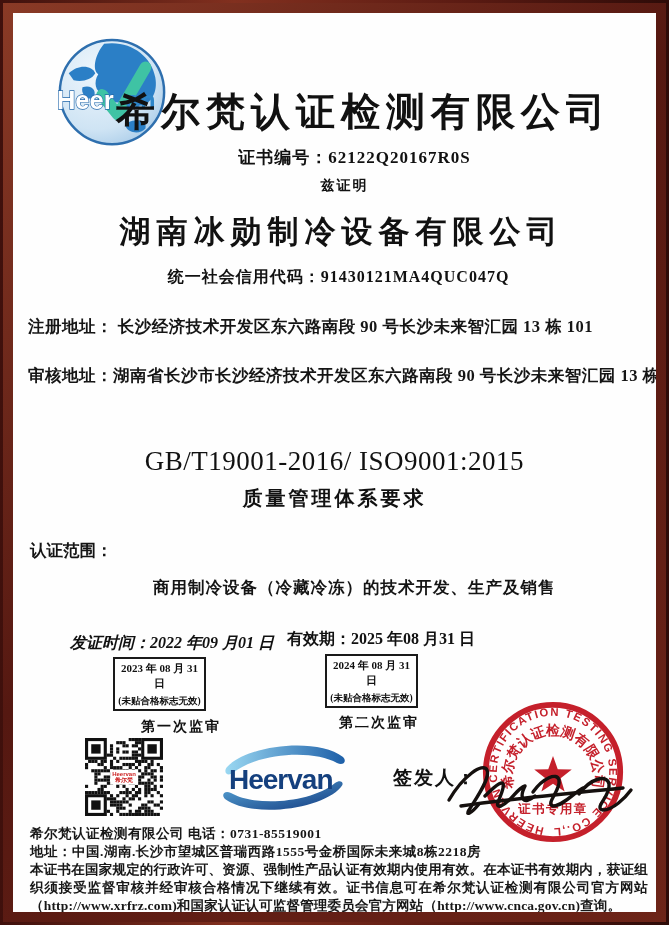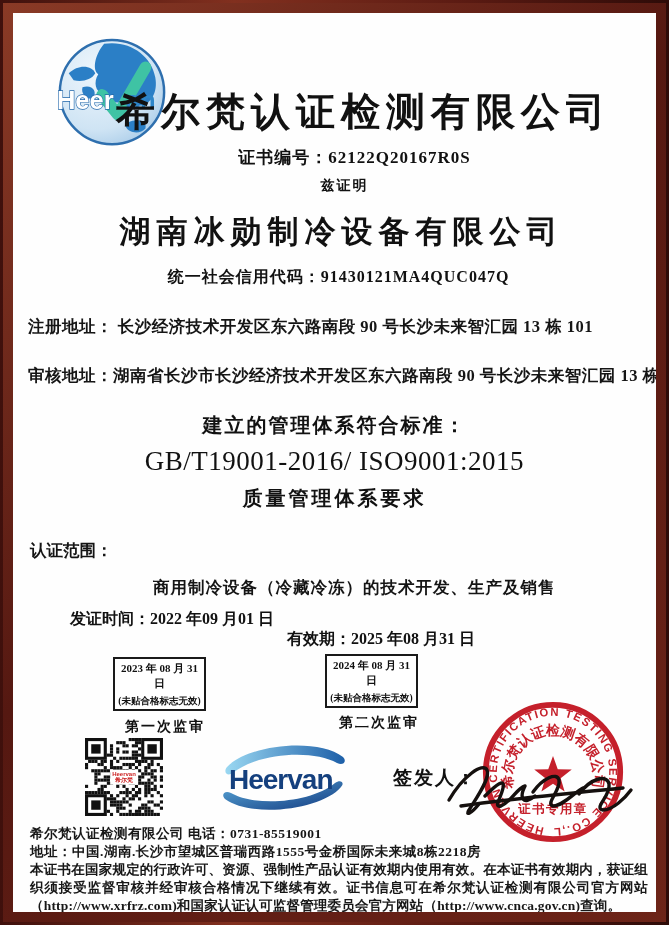--- a/index.html
+++ b/index.html
@@ -90,43 +90,42 @@
   </div>
   <div class="abs ctr certify kai">兹证明</div>
   <div class="abs ctr company kai">湖南冰勋制冷设备有限公司</div>
   <div class="abs ctr credit">
     <span class="kai">统一社会信用代码：</span><span>91430121MA4QUC047Q</span>
   </div>
 
   <div class="abs addr kai" style="top:303px;">注册地址： 长沙经济技术开发区东六路南段 90 号长沙未来智汇园 13 栋 101</div>
   <div class="abs addr kai" style="top:352px;">审核地址：湖南省长沙市长沙经济技术开发区东六路南段 90 号长沙未来智汇园 13 栋 101</div>
 
-  <div class="abs ctr std-head kai">建立的管理体系符合标准：</div>
   <div class="abs ctr std-code">GB/T19001-2016/ ISO9001:2015</div>
   <div class="abs ctr std-name kai">质量管理体系要求</div>
 
   <div class="abs scope-label kai">认证范围：</div>
   <div class="abs scope-text kai">商用制冷设备（冷藏冷冻）的技术开发、生产及销售</div>
 
-  <div class="abs date-line" style="left:57px; top:596px;">
+  <div class="abs date-line" style="left:57px; top:620px;font-style:italic;">
     <span class="kai">发证时间：</span><span>2022 年09 月01 日</span>
   </div>
   <div class="abs date-line" style="left:274px; top:616px;">
     <span class="kai">有效期：</span><span>2025 年08 月31 日</span>
   </div>
 
   <div class="abs audit-box" style="left:100px; top:644px;">
     <div class="audit-date">2023 年 08 月 31 日</div>
     <div class="audit-note kai">(未贴合格标志无效)</div>
   </div>
   <div class="abs audit-box" style="left:312px; top:641px;">
     <div class="audit-date">2024 年 08 月 31 日</div>
     <div class="audit-note kai">(未贴合格标志无效)</div>
   </div>
-  <div class="abs audit-caption kai" style="left:112px; top:705px;font-family:Liberation Mono, monospace;">第一次监审</div>
+  <div class="abs audit-caption kai" style="left:128px; top:705px;font-family:Liberation Mono, monospace;">第一次监审</div>
   <div class="abs audit-caption kai" style="left:326px; top:701px;">第二次监审</div>
 
   <div class="abs qr-wrap">
         <svg width="78" height="78" viewBox="0 0 78 78" style="position:absolute;left:0;top:0">
           <rect x="0" y="0" width="21.84" height="21.84" fill="#111"></rect>
           <rect x="3.12" y="3.12" width="15.600000000000001" height="15.600000000000001" fill="#fff"></rect>
           <rect x="6.24" y="6.24" width="9.36" height="9.36" fill="#111"></rect>
           <rect x="56.160000000000004" y="0" width="21.84" height="21.84" fill="#111"></rect>
           <rect x="59.28" y="3.12" width="15.600000000000001" height="15.600000000000001" fill="#fff"></rect>
           <rect x="62.400000000000006" y="6.24" width="9.36" height="9.36" fill="#111"></rect>

